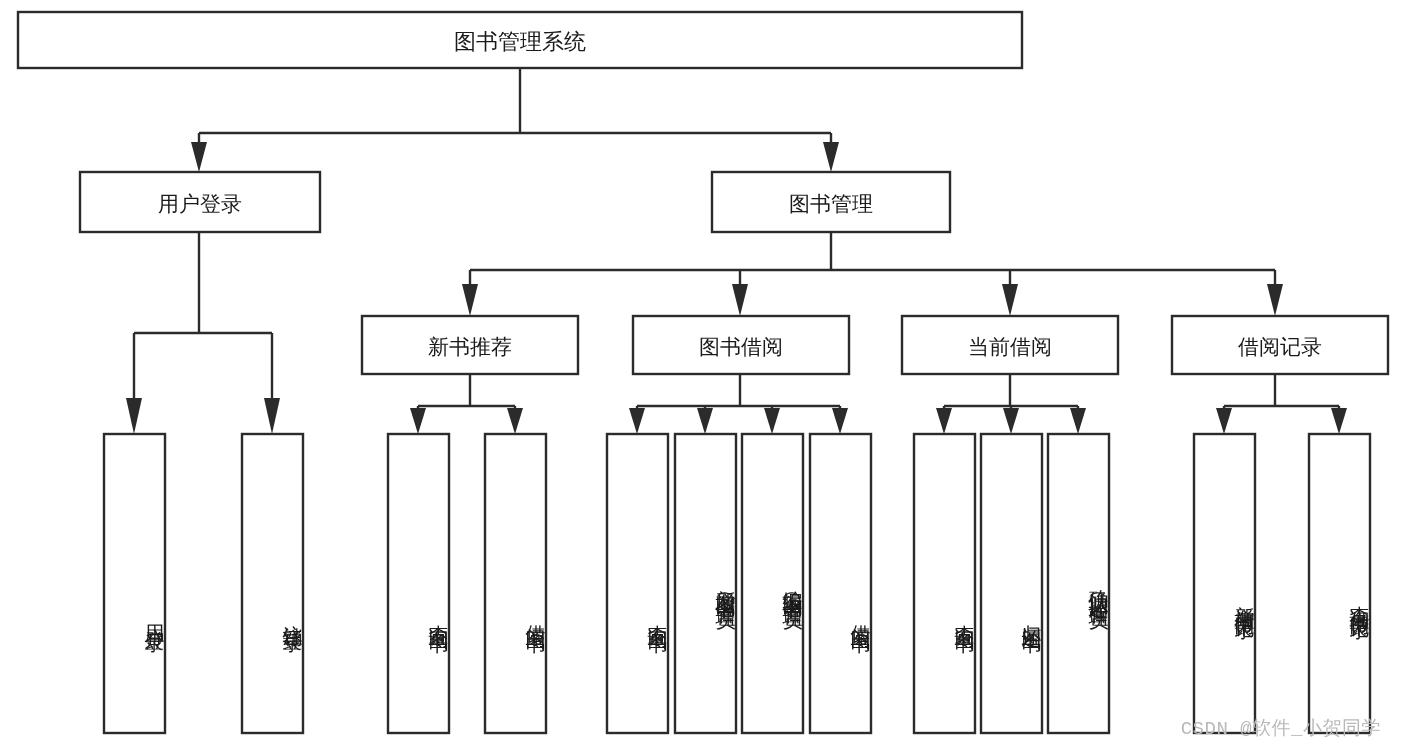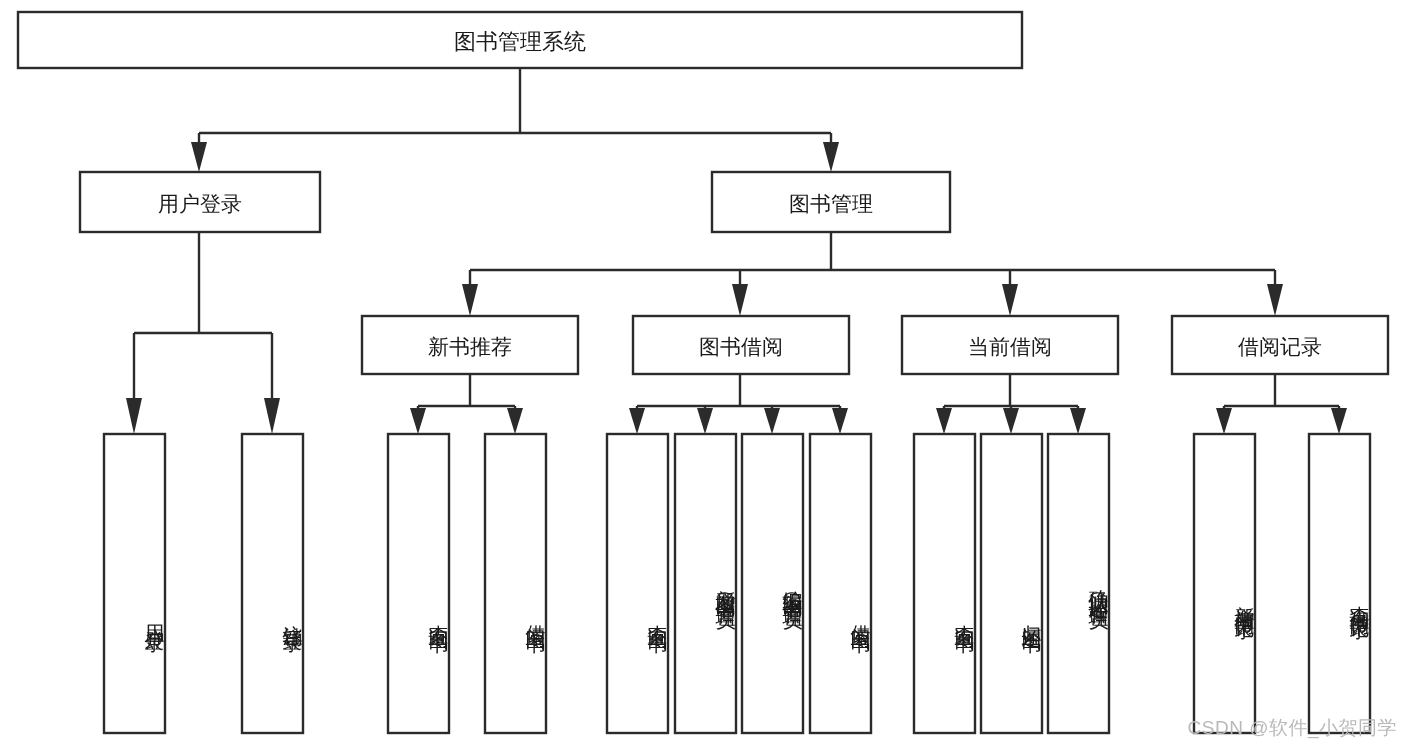--- a/index.html
+++ b/index.html
@@ -66,23 +66,23 @@
     letter-spacing: 3px;
     color: #1a1a1a;
     white-space: nowrap;
     display: flex;
     align-items: flex-start;
     justify-content: center;
     pointer-events: none;
   }
   .watermark {
     position: absolute;
-    right: 8px;
+    right: 24px;
     bottom: 6px;
-    font-family: Liberation Sans, sans-serif;
+    font-family: Liberation Mono, monospace;
     font-size: 19px;
     color: #b9b9b9;
     letter-spacing: 0.5px;
     white-space: nowrap;
   }
 </style>
 </head>
 <body>
 
 <div id="diagram-root">

